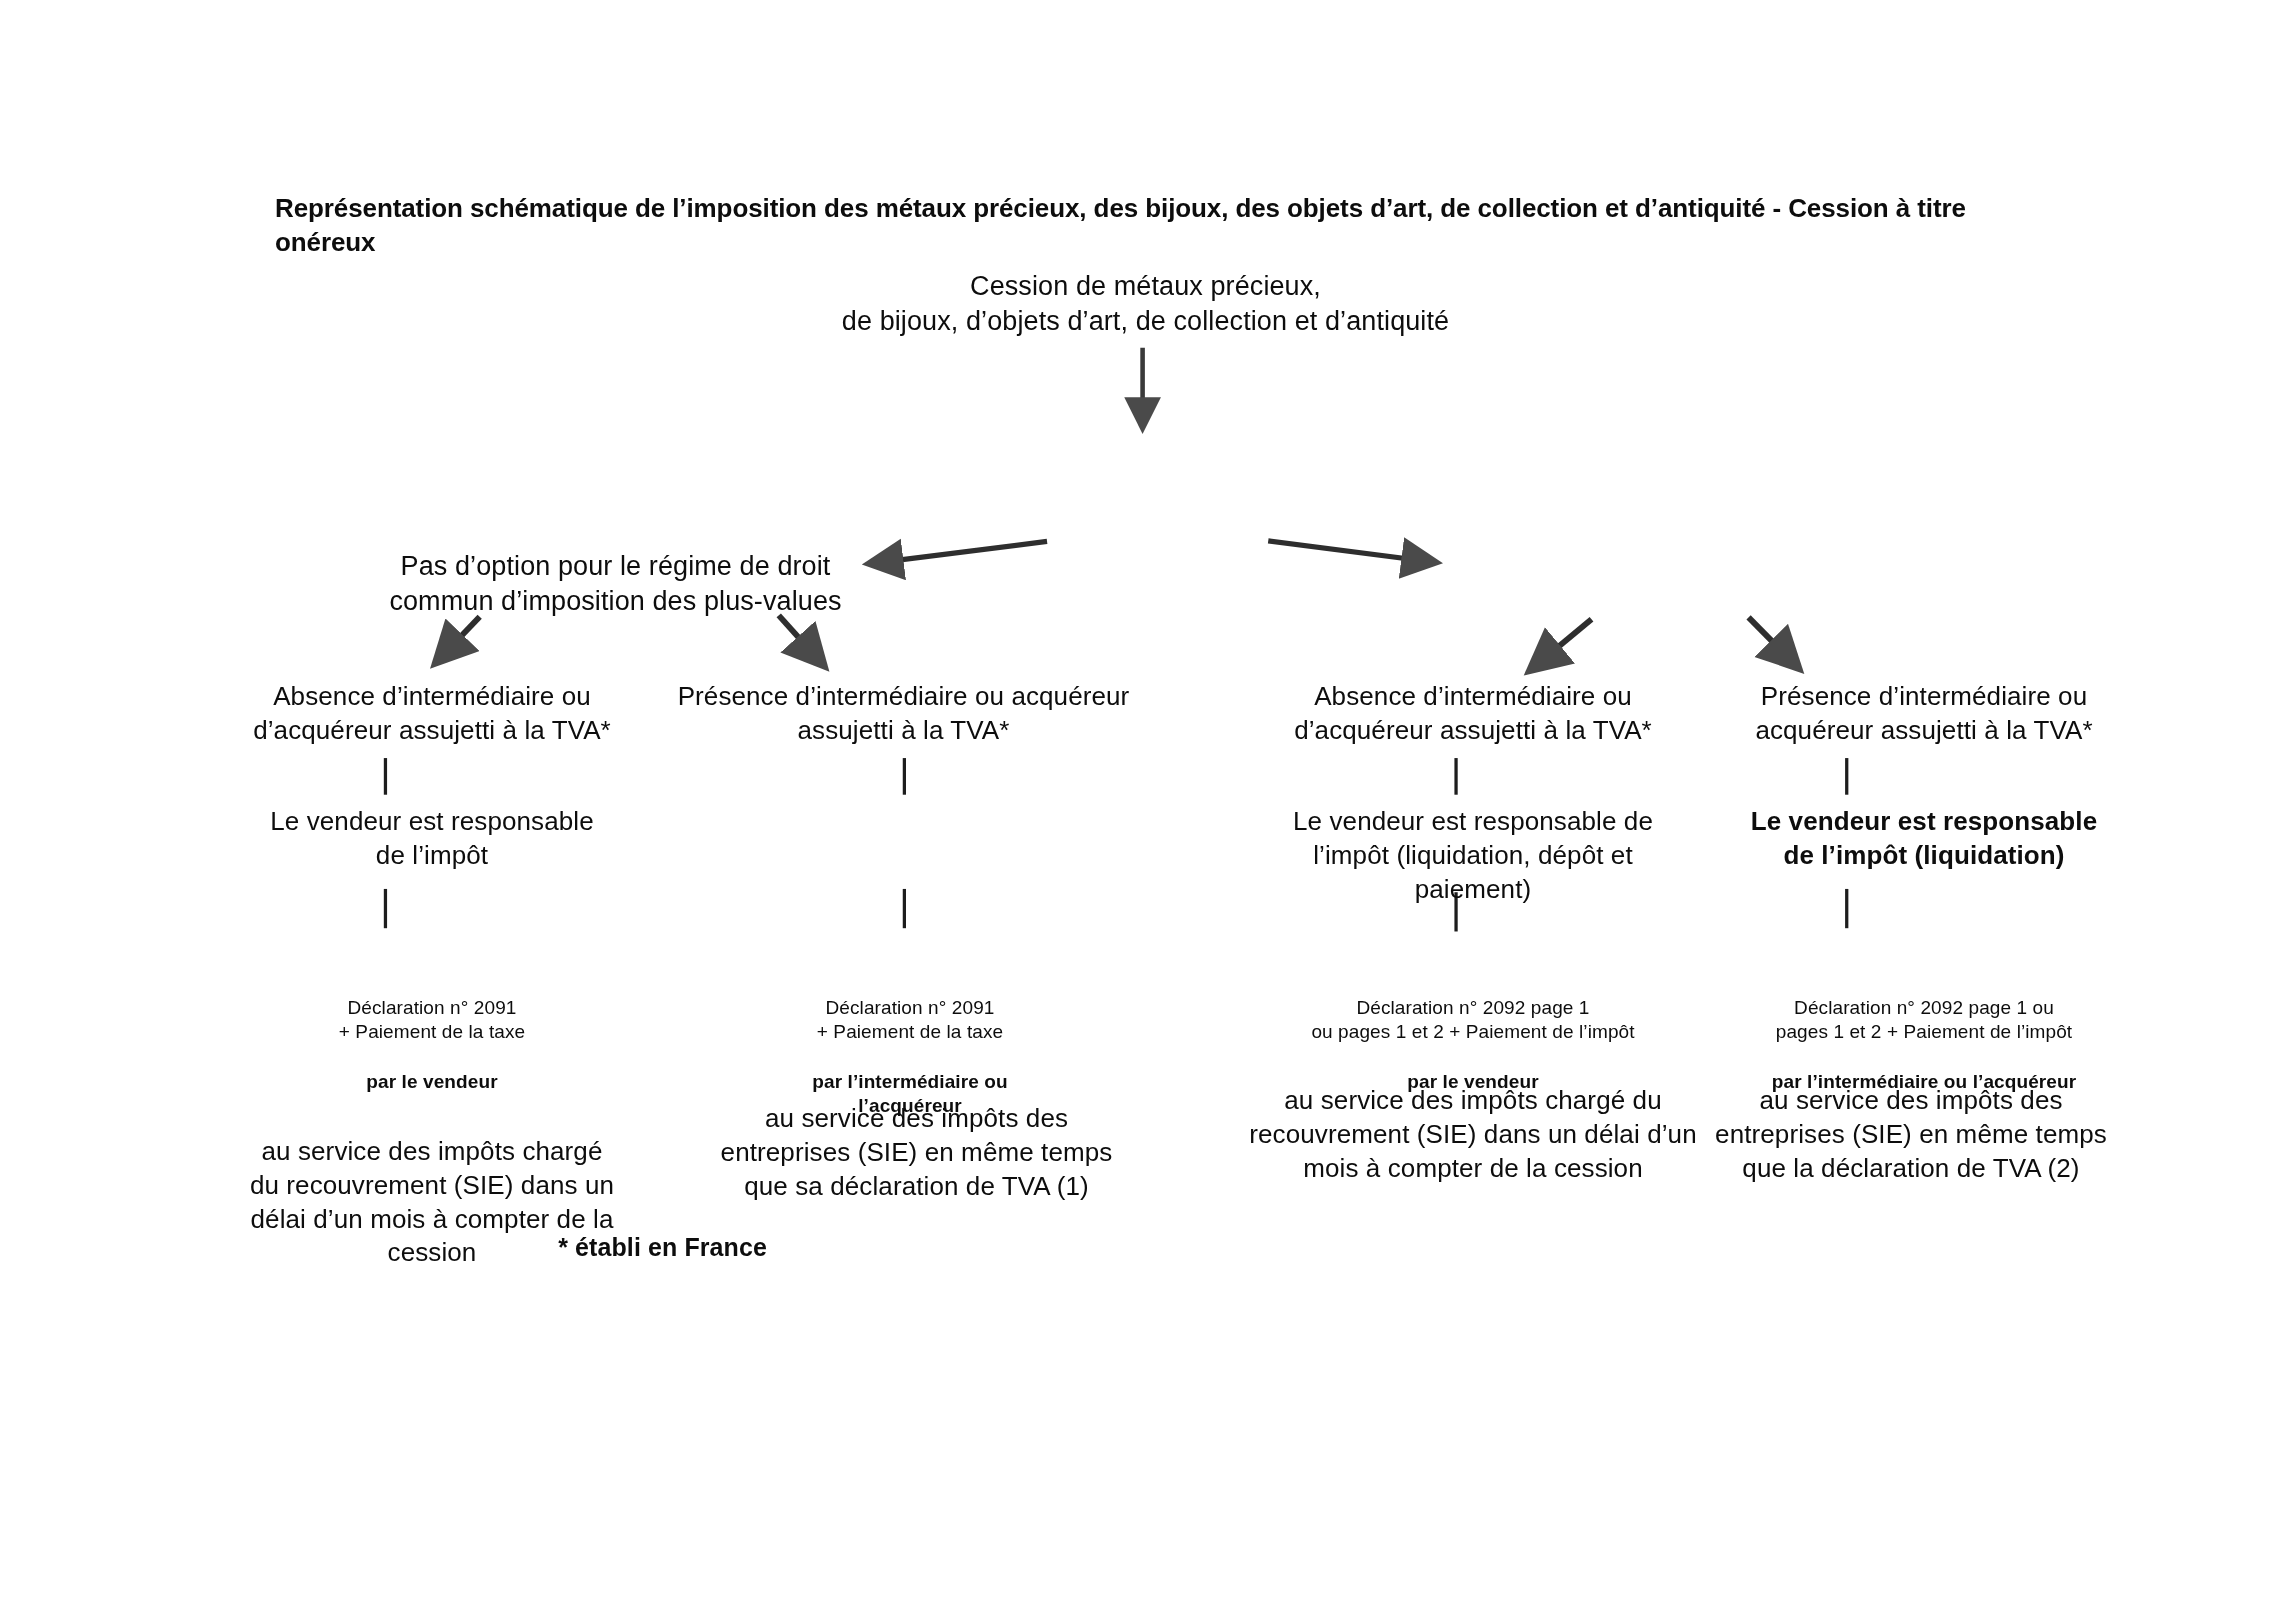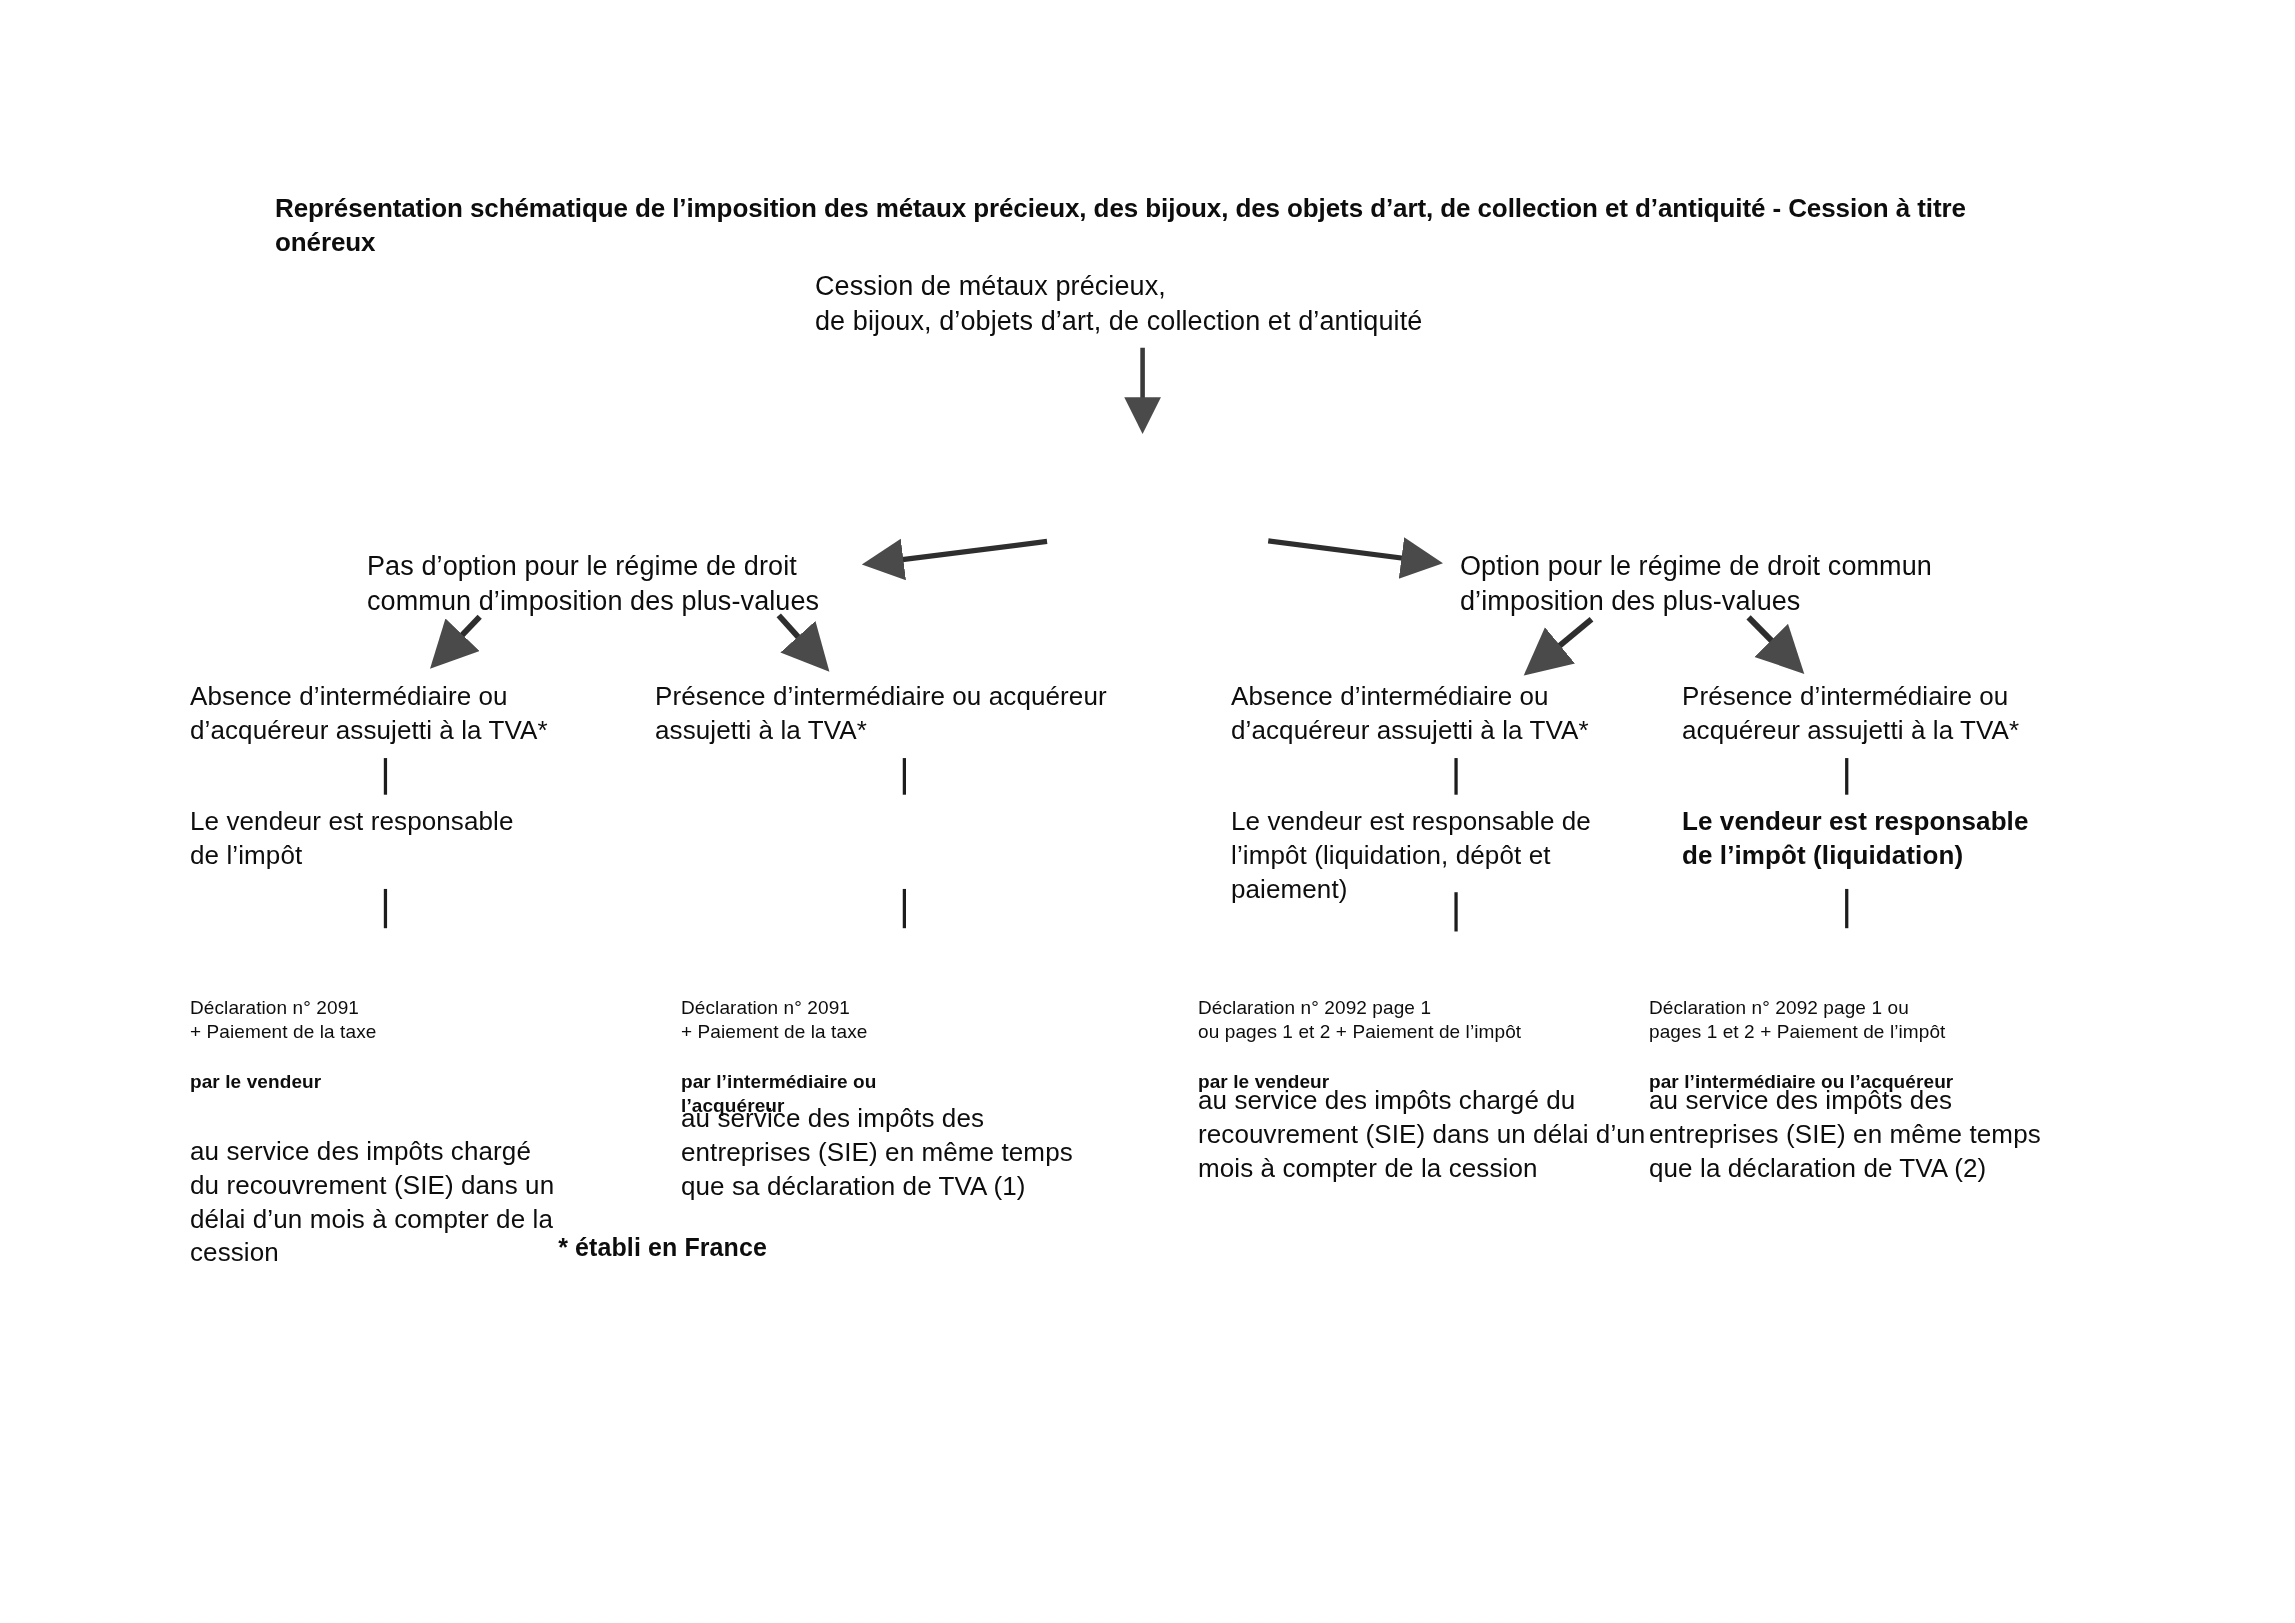--- a/index.html
+++ b/index.html
@@ -22,21 +22,21 @@
   
   #paper-tint {
     position: absolute;
     inset: 0;
     background: #ffffff;
     pointer-events: none;
   }
 
   .txt {
     position: absolute;
-    text-align: left;
+    text-align: center;
     line-height: 1.30;
     color: #0d0d0d;
     white-space: pre-line;
     letter-spacing: 0.1px;
   }
   .bold { font-weight: bold; }
 
   #diagram-title {
     left: 275px;
     top: 180px;
@@ -157,22 +157,20 @@
   </svg>
 
   <div class="txt" id="diagram-title">Représentation schématique de l’imposition des métaux précieux, des bijoux, des objets d’art, de collection et d’antiquité - Cession à titre onéreux</div>
 
   <div class="txt" id="root-node">Cession de métaux précieux,
 de bijoux, d’objets d’art, de collection et d’antiquité</div>
 
 
   <div class="txt" id="branch-left-label">Pas d’option pour le régime de droit
 commun d’imposition des plus-values</div>
-  <div class="txt" id="branch-right-label">Option pour le régime de droit commun
-d’imposition des plus-values</div>
 
   <div class="txt col-head" id="col1-head">Absence d’intermédiaire ou
 d’acquéreur assujetti à la TVA*</div>
   <div class="txt col-mid" id="col1-mid">Le vendeur est responsable
 de l’impôt</div>
   <div class="txt col-bottom-a" id="col1-bot-a">
     <span>Déclaration n° 2091
 + Paiement de la taxe</span><br>
     <span class="bold">par le vendeur</span>
   </div>

